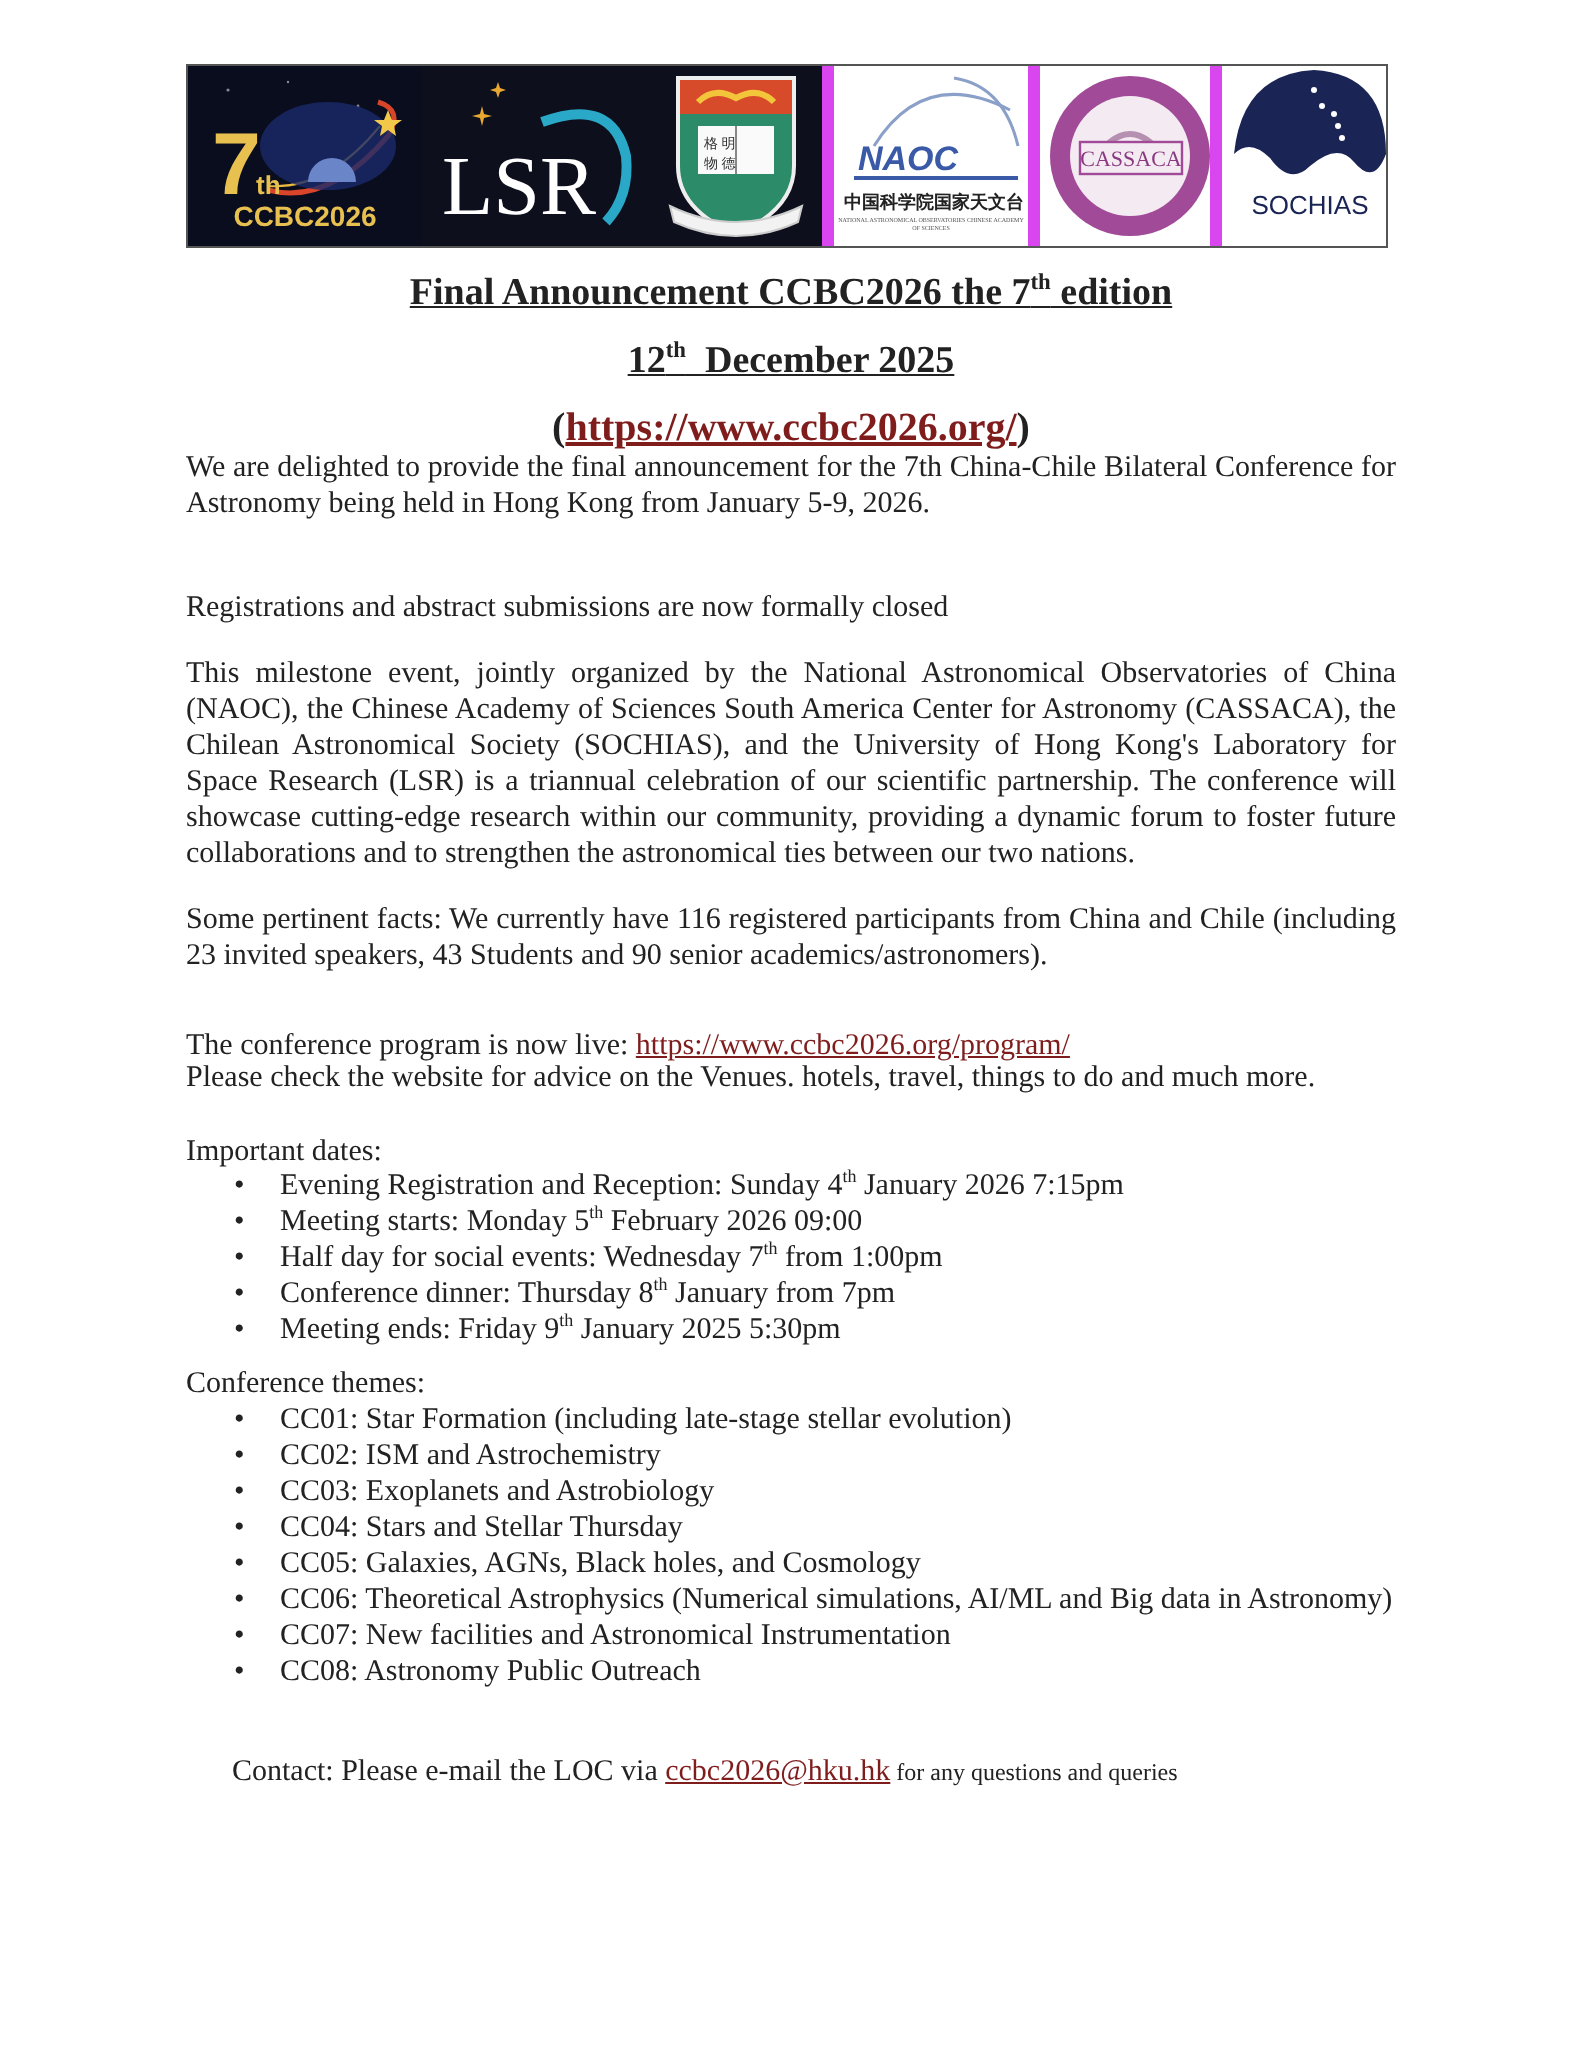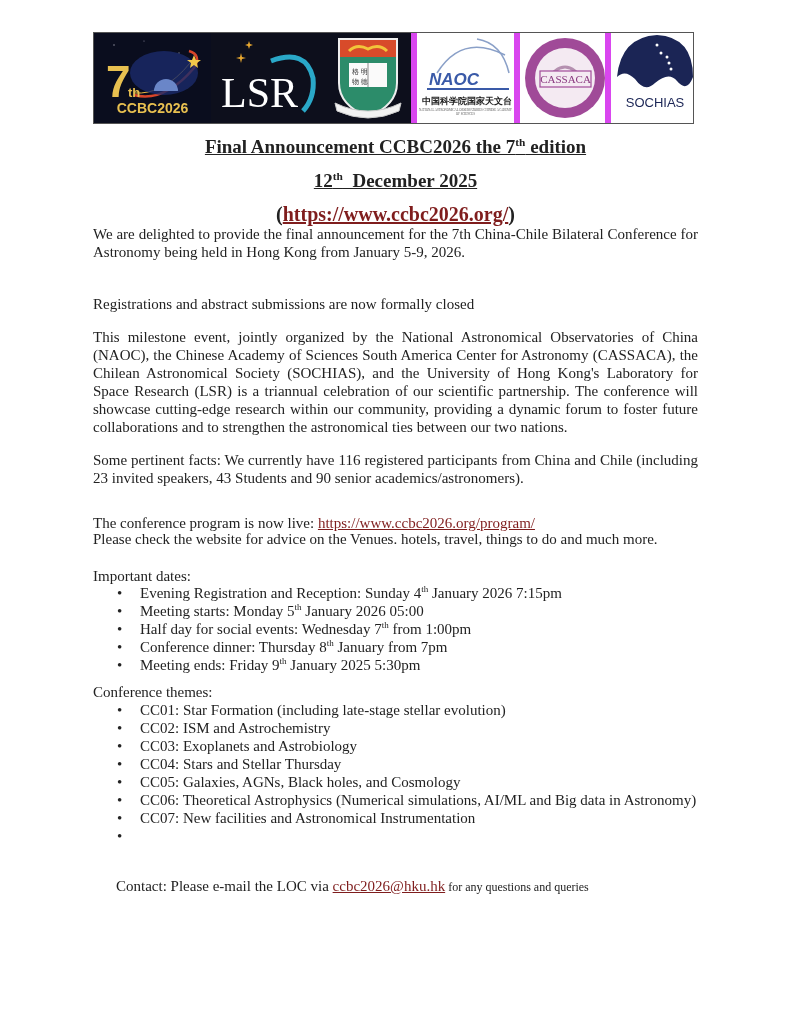--- a/index.html
+++ b/index.html
@@ -137,35 +137,35 @@
   <div class="para" style="top:502px;margin-top:12px;">
     <span class="bold">The conference program is now live:</span>
     <a class="link">https://www.ccbc2026.org/program/</a>
   </div>
 
   <div class="para" style="top:530px;">Please check the website for advice on the Venues. hotels, travel, things to do and much more.</div>
 
   <div class="para bold" style="top:567px;">Important dates:</div>
   <ul class="blist" style="top:584px;">
     <li><span class="dot">•</span><span>Evening Registration and Reception: Sunday 4</span><sup>th</sup><span> January 2026 7:15pm</span></li>
-    <li><span class="dot">•</span><span>Meeting starts: Monday 5</span><sup>th</sup><span> January 2026 05:00</span></li>
+    <li><span class="dot">•</span><span>Meeting starts: Monday 5</span><sup>th</sup><span> February 2026 09:00</span></li>
     <li><span class="dot">•</span><span>Half day for social events: Wednesday 7</span><sup>th</sup><span> from 1:00pm</span></li>
     <li><span class="dot">•</span><span>Conference dinner: Thursday 8</span><sup>th</sup><span> January from 7pm</span></li>
     <li><span class="dot">•</span><span>Meeting ends: Friday 9</span><sup>th</sup><span> January 2025 5:30pm</span></li>
   </ul>
 
   <div class="para bold" style="top:683px;">Conference themes:</div>
   <ul class="blist themes" style="top:701px;">
     <li><span class="dot">•</span><span>CC01: Star Formation (including late-stage stellar evolution)</span></li>
     <li><span class="dot">•</span><span>CC02: ISM and Astrochemistry</span></li>
     <li><span class="dot">•</span><span>CC03: Exoplanets and Astrobiology</span></li>
     <li><span class="dot">•</span><span>CC04: Stars and Stellar Thursday</span></li>
     <li><span class="dot">•</span><span>CC05: Galaxies, AGNs, Black holes, and Cosmology</span></li>
     <li><span class="dot">•</span><span>CC06: Theoretical Astrophysics (Numerical simulations, AI/ML and Big data in Astronomy)</span></li>
     <li><span class="dot">•</span><span>CC07: New facilities and Astronomical Instrumentation</span></li>
-    <li><span class="dot">•</span></li>
+    <li><span class="dot">•</span><span>CC08: Astronomy Public Outreach</span></li>
   </ul>
 
   <div class="para" style="top:877px;left:116px;width:590px;">
     <span>Contact: Please e-mail the LOC via </span><a class="link">ccbc2026@hku.hk</a><span style="font-size:12px;"> for any questions and queries</span>
   </div>
 
 </div>
 
 </body></html>

